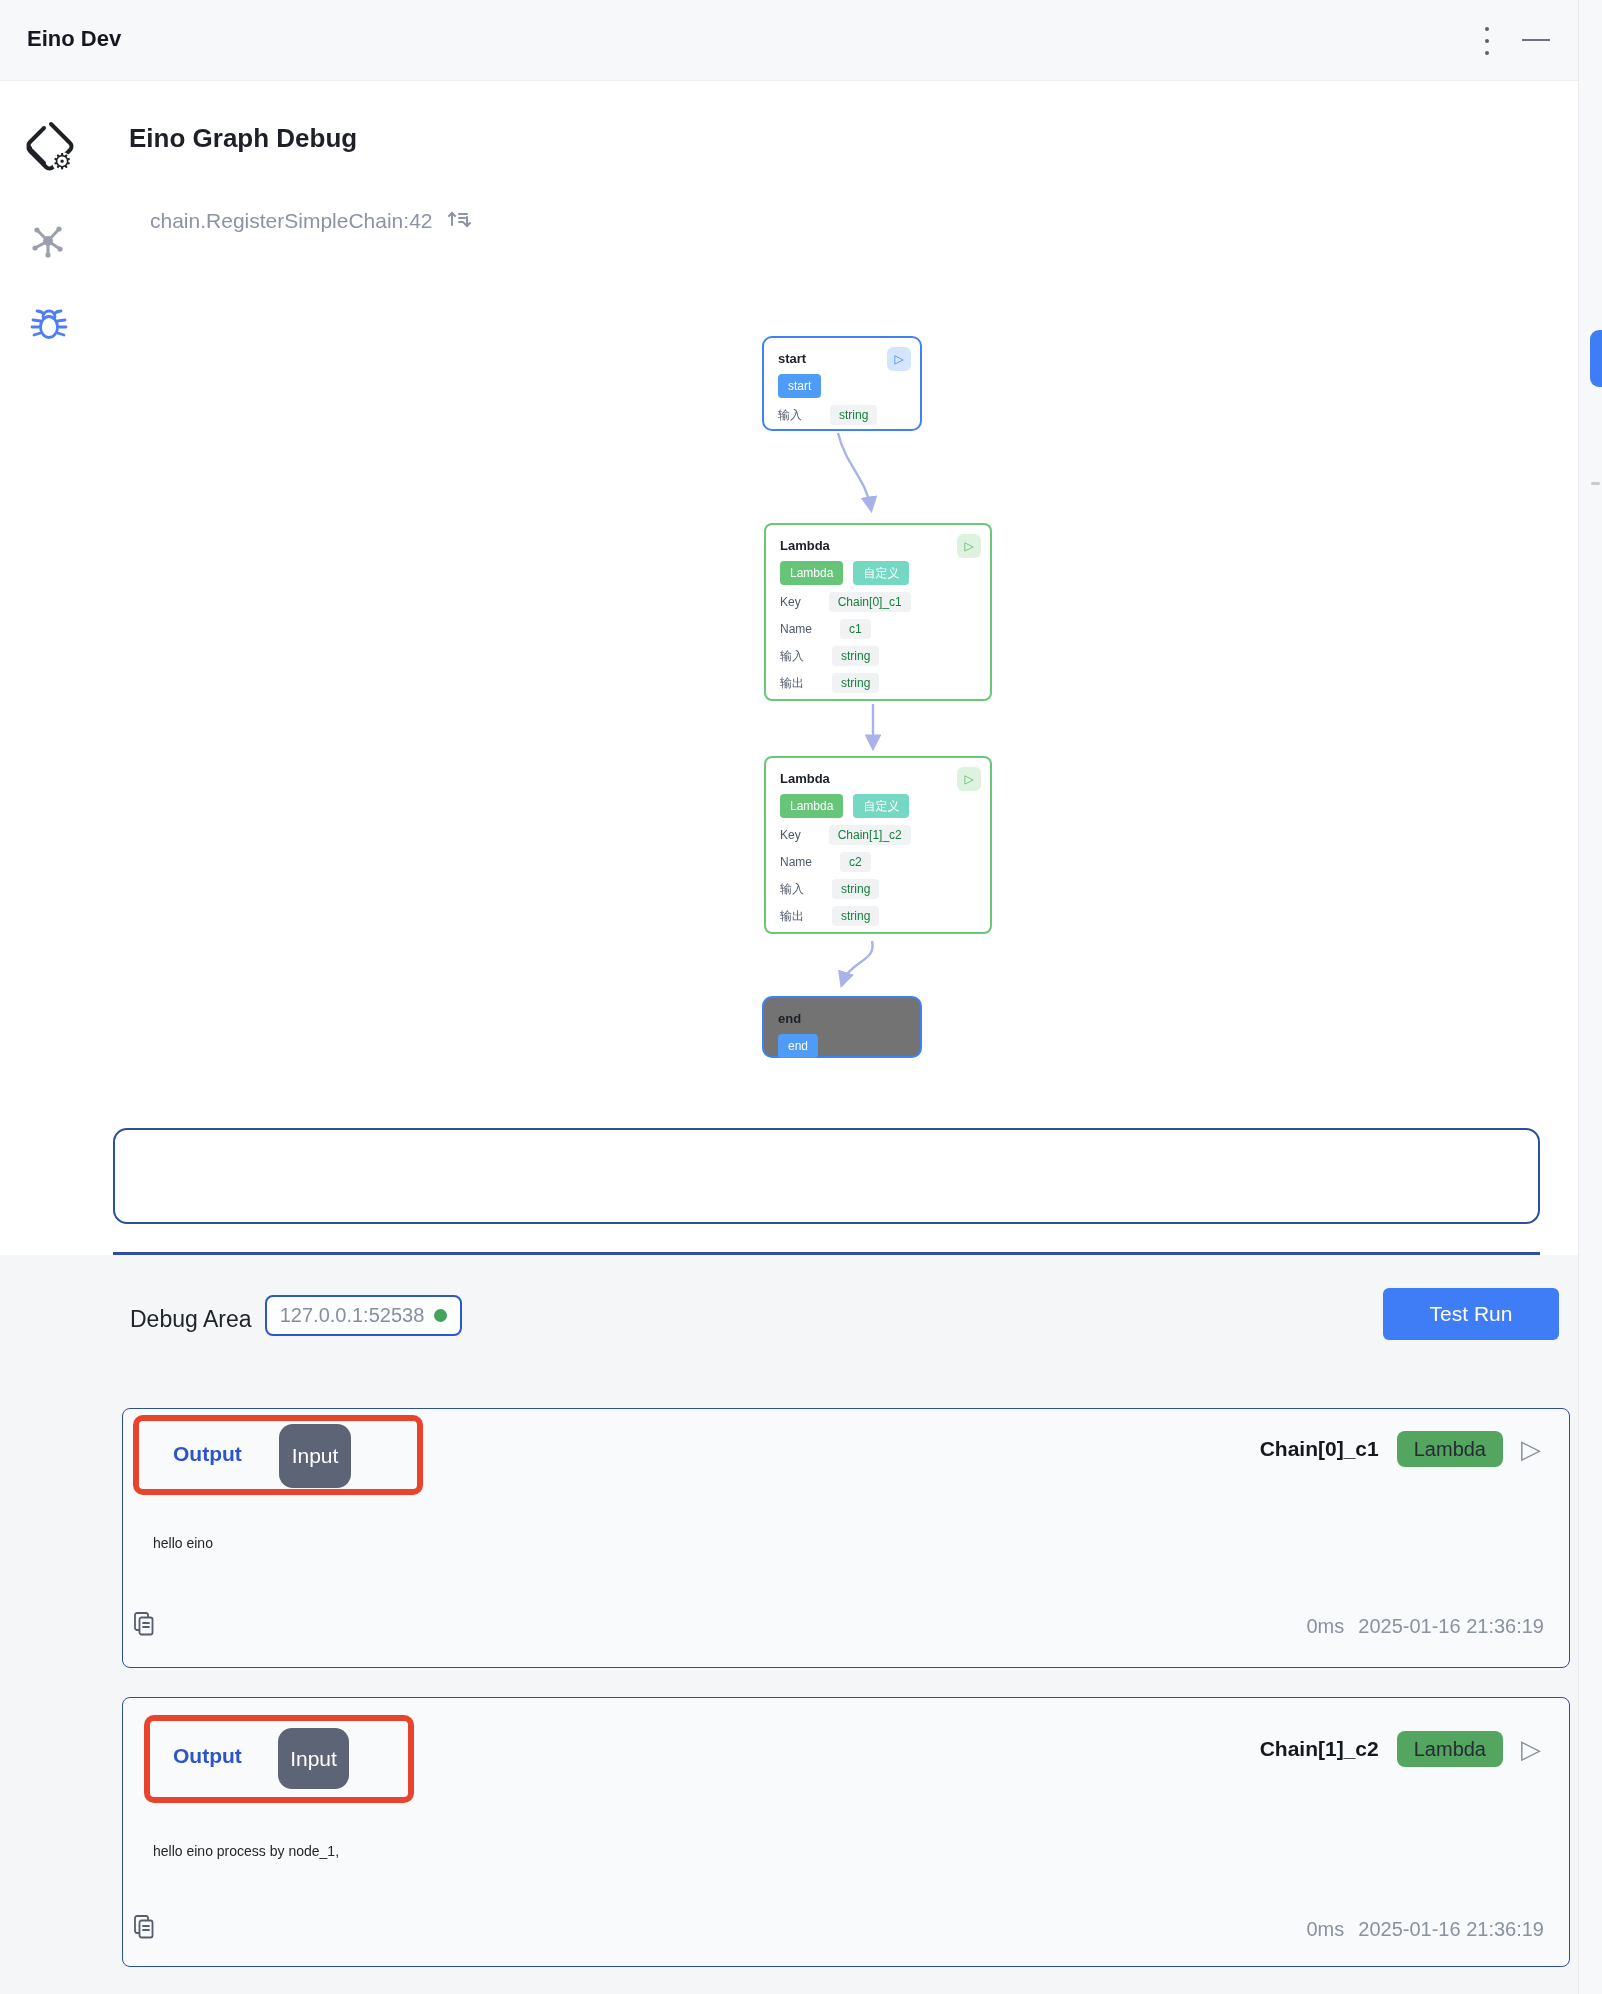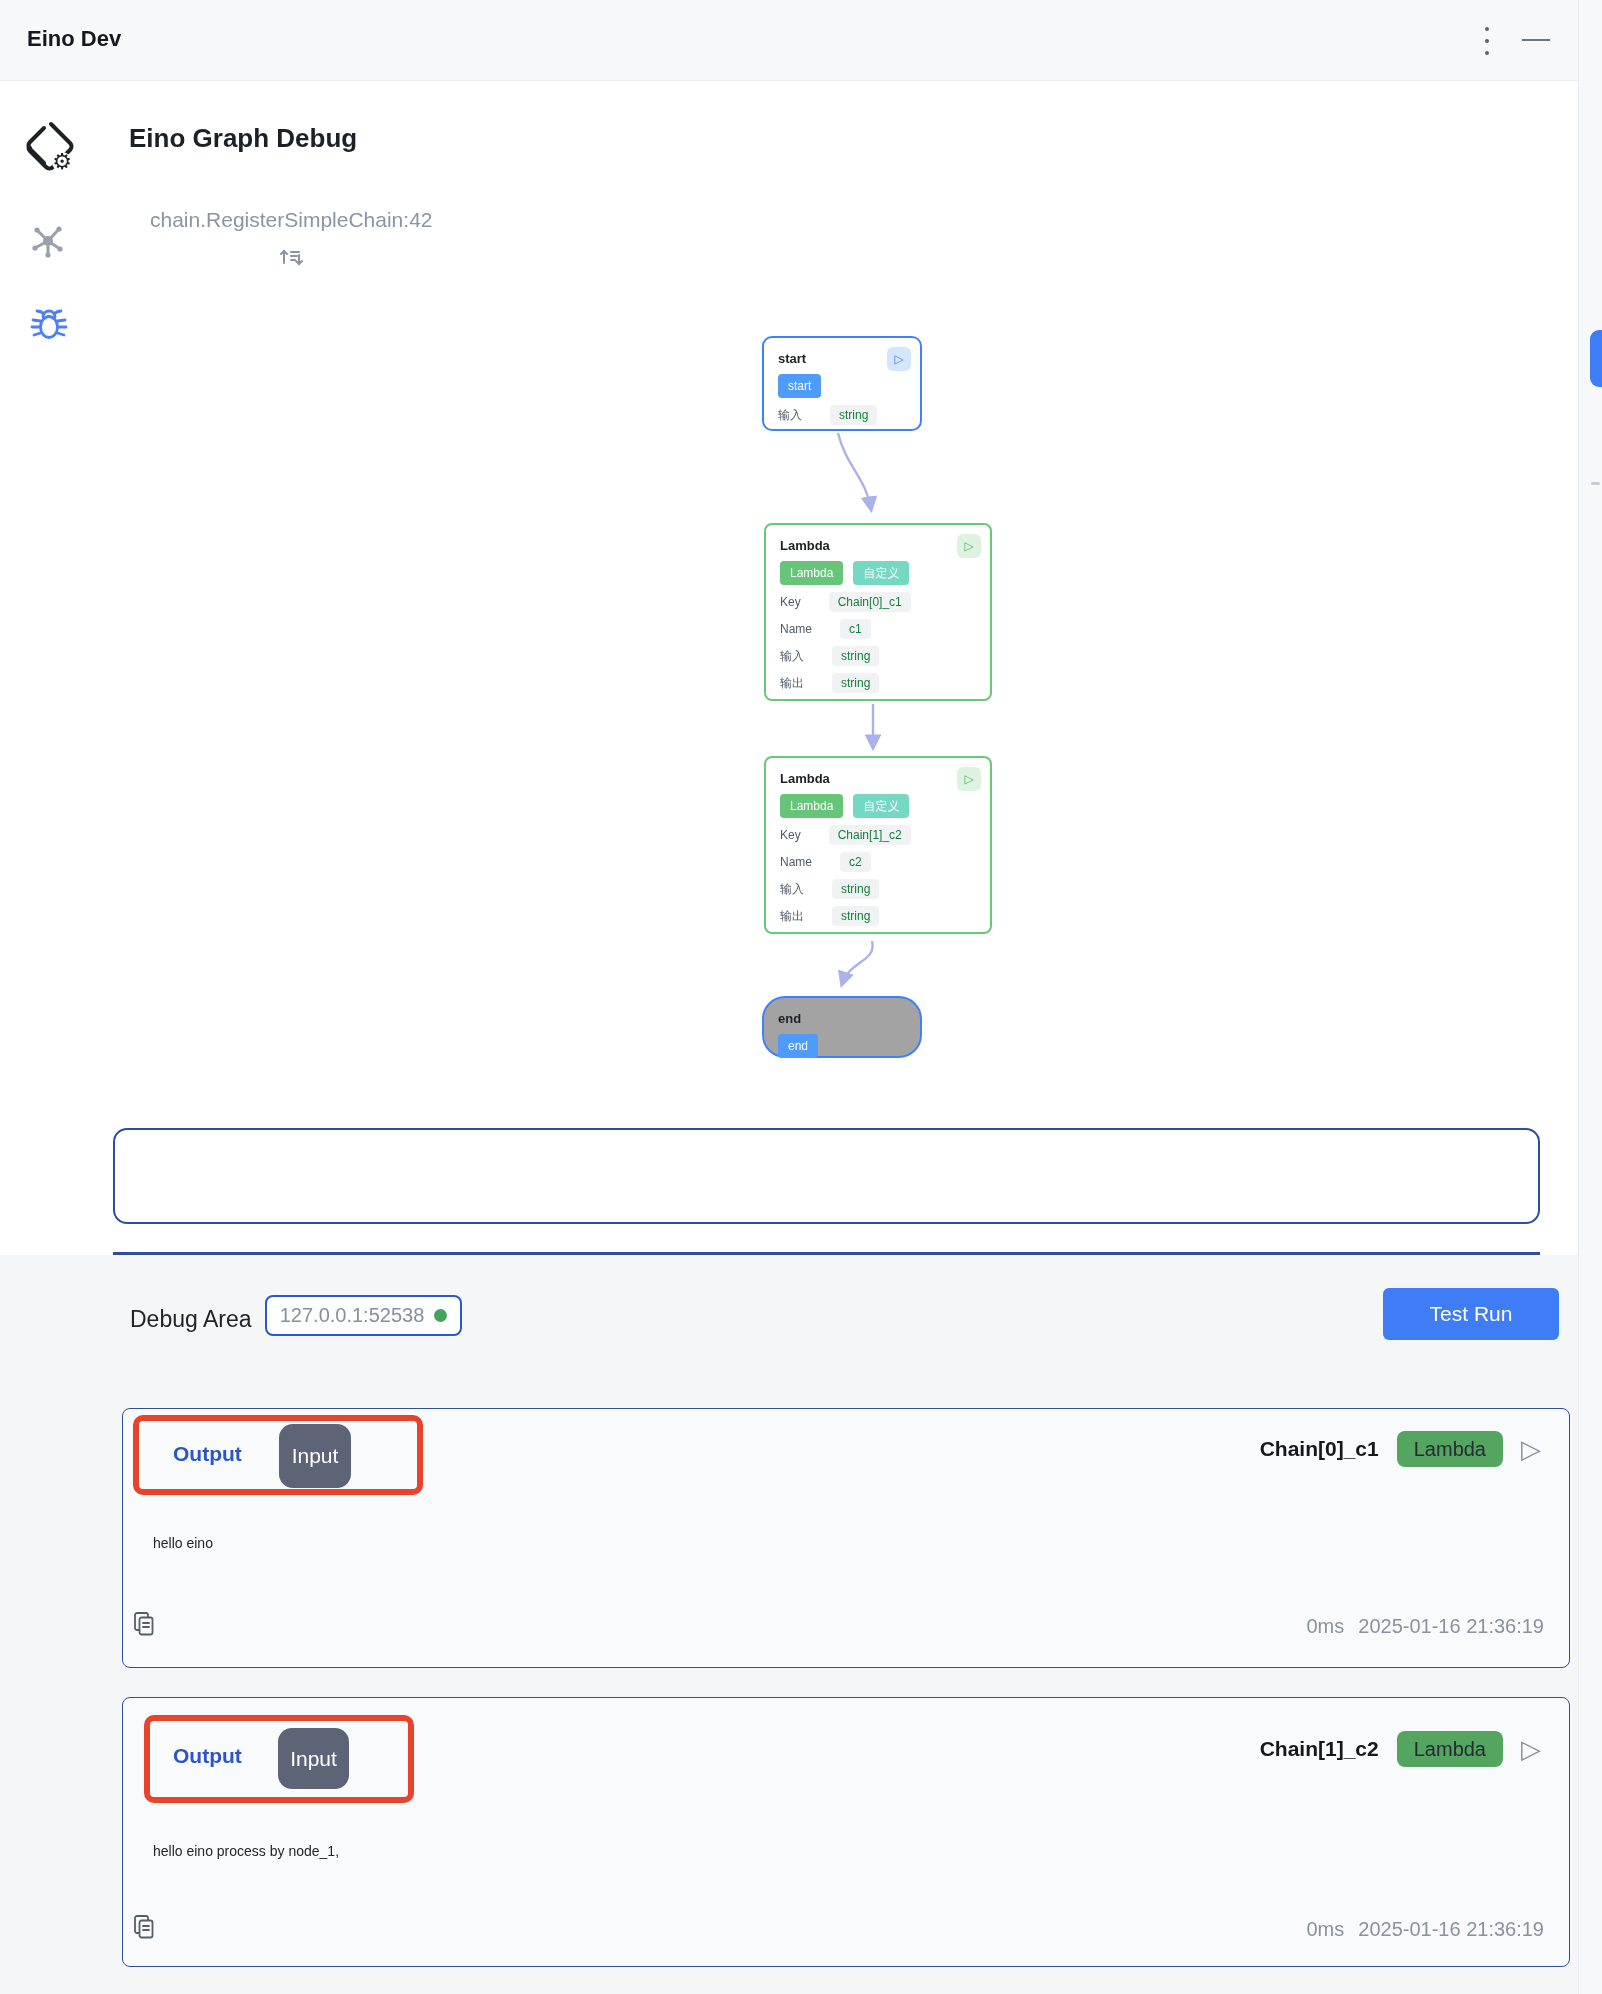--- a/index.html
+++ b/index.html
@@ -30,21 +30,21 @@
   .ic-hub  { left:28px; top:220px; width:40px; height:42px; }
   .ic-bug  { left:30px; top:304px; width:38px; height:40px; }
   .ic-refresh { left:31px; top:1788px; width:34px; height:32px; }
   .ic-lang { left:31px; top:1862px; width:32px; height:32px; border:2.6px solid #6f7685; border-radius:7px;
              font-size:16px; font-weight:bold; color:#6f7685; }
   .ic-help { left:31px; top:1943px; width:31px; height:31px; border:2.6px solid #6f7685; border-radius:50%;
              font-size:17px; font-weight:bold; color:#6f7685; }
 
   
   .page-title { position:absolute; left:129px; top:123px; font-size:26px; font-weight:bold; color:#1d2127; }
-  .subtitle-row { position:absolute; left:150px; top:208px; display:flex; align-items:center; gap:14px;flex-direction:column; }
+  .subtitle-row { position:absolute; left:150px; top:208px; display:flex; align-items:center; gap:14px; }
   .subtitle { font-size:21px; color:#8c93a3; }
 
   
   .edges { position:absolute; left:0; top:0; pointer-events:none; z-index:1; }
   .gnode { position:absolute; background:#fff; border-radius:10px; padding:12px 14px; z-index:2; }
   .gnode .ntitle { font-size:13px; font-weight:bold; color:#1d2127; line-height:17px; }
   .nplay { position:absolute; top:9px; right:9px; width:24px; height:24px; border-radius:6px;
            display:flex; align-items:center; justify-content:center; font-size:12px; cursor:pointer; }
   .node-blue { border:2px solid #3f82f6; }
   .node-green { border:2px solid #67c877; border-radius:8px; }
@@ -54,21 +54,21 @@
             font-size:12px; color:#fff; line-height:18px; }
   .nbadge.blue { background:#4e9bf8; }
   .nbadge.green { background:#66c578; margin-right:10px; }
   .nbadge.teal { background:#74d8c3;text-align:center; }
   .nrow { display:flex; align-items:center; gap:28px; margin-top:7px; }
   .nrow .nlabel { font-size:12px; color:#4e5969; }
   .nchip { background:#f1f2f4; border-radius:4px; padding:2px 9px; font-size:12px; color:#15803d; line-height:16px; }
   .n-start { left:762px; top:336px; width:160px; height:95px; }
   .n-lambda1 { left:764px; top:523px; width:228px; height:178px; }
   .n-lambda2 { left:764px; top:756px; width:228px; height:178px; }
-  .n-end { left:762px; top:996px; width:160px; height:62px; background:#a3a3a3;border-radius:23px; }
+  .n-end { left:762px; top:996px; width:160px; height:62px; background:#737373; }
 
   
   .select-wrap { position:absolute; left:113px; top:1128px; width:1427px; height:96px;
                  border:2px solid #2e4f9e; border-radius:14px; background:#fff; }
   .section-divider { position:absolute; left:113px; top:1252px; width:1427px; height:3px; background:#2e4f9e; }
 
   
   .debug-bg { position:absolute; left:0; top:1255px; width:1578px; height:739px; background:#f4f6f8; }
   .debug-title { position:absolute; left:130px; top:1306px; font-size:23px; font-weight:500; color:#20242b; }
   .host-badge { position:absolute; left:265px; top:1295px; width:197px; height:41px;

